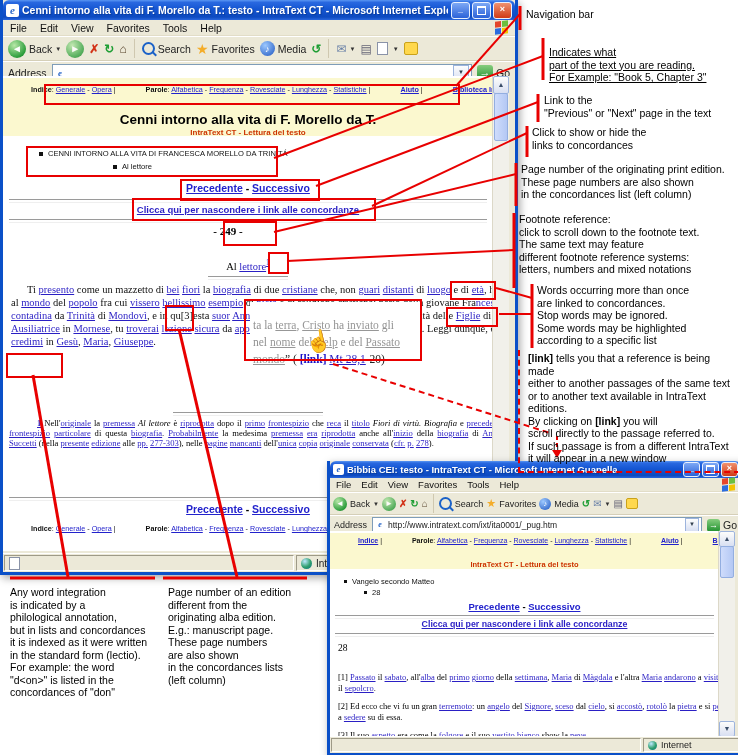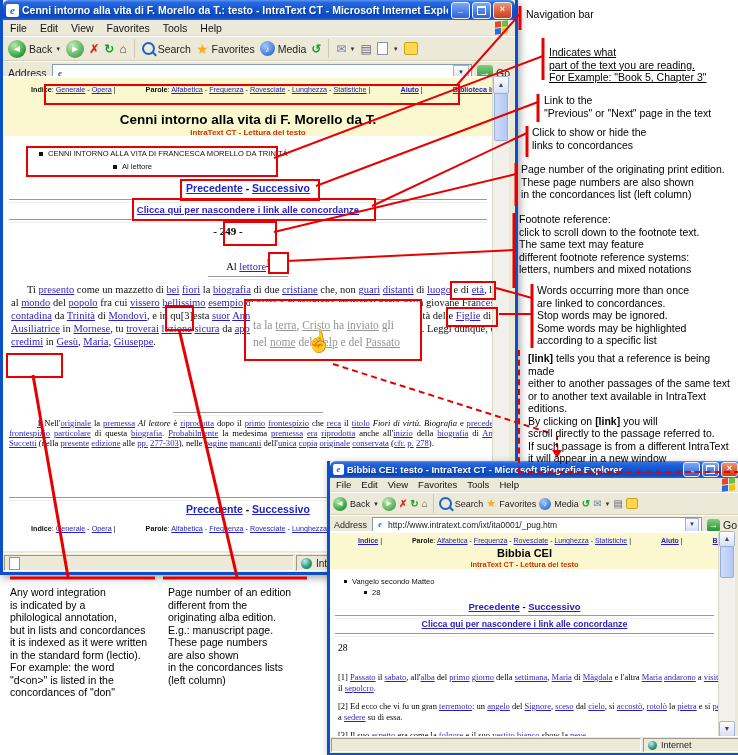--- a/index.html
+++ b/index.html
@@ -213,20 +213,21 @@
 
     <div class="pline" style="top:207px;text-indent:16px;"><span>Ti </span><span class="lk">presento</span><span> come un mazzetto di </span><span class="lk">bei</span><span> </span><span class="lk">fiori</span><span> la </span><span class="lk">biografia</span><span> di due </span><span class="lk">cristiane</span><span> che, non </span><span class="lk">guari</span><span> </span><span class="lk">distanti</span><span> di </span><span class="lk">luogo</span><span> e di </span><span class="lk">età</span><span>, hanno </span></div>
     <div class="pline" style="top:220px;"><span>al </span><span class="lk">mondo</span><span> del </span><span class="lk">popolo</span><span> fra cui </span><span class="lk">vissero</span><span> </span><span class="lk">bellissimo</span><span> </span><span class="lk">esempio</span><span> di </span><span class="lk">pietà</span><span> e di religione cristiana; parlo della giovane Fra</span><span class="lk">ncesca</span></div>
     <div class="pline" style="top:233px;"><span class="lk">contadina</span><span> da </span><span class="lk">Trinità</span><span> di </span><span class="lk">Mondovì</span><span>, e in qu</span><span>[3]</span><span>esta </span><span class="lk">suor</span><span> </span><span class="lk">Anna</span><span> </span><span class="lk">Succ</span><span>etti, maestra e madre della comunit</span><span>à delle </span><span class="lk">Figlie</span><span> di </span><span class="lk">Maria</span></div>
     <div class="pline" style="top:246px;"><span class="lk">Ausiliatrice</span><span> in </span><span class="lk">Mornese</span><span>, tu </span><span class="lk">troverai</span><span> </span><span class="lk">lezione</span><span> </span><span class="lk">sicura</span><span> da </span><span class="lk">apprendere</span><span> e da imitare nella vita quotidiana. Leggi dunqu</span><span>e, caro </span></div>
     <div class="pline pleft" style="top:259px;"><span class="lk">credimi</span><span> in </span><span class="lk">Gesù</span><span>, </span><span class="lk">Maria</span><span>, </span><span class="lk">Giuseppe</span><span>.</span></div>
 
     <div class="popup" style="left:247px;top:226px;width:166px;height:51px;">
       <div><span>ta la </span><span class="glk">terra</span><span>, </span><span class="glk">Cristo</span><span> ha </span><span class="glk">inviato</span><span> gli</span></div>
       <div><span>nel </span><span class="glk">nome</span><span> del </span><span class="glk">Help</span><span> e del </span><span class="glk">Passato</span></div>
+      <div><span class="glk">mondo</span><span class="dk">” ( </span><span class="klk">[link]</span><span class="dk"> </span><span class="lk">Mt 28,1</span><span class="dk">-20)</span></div>
     </div>
 
     <div class="hr" style="left:170px;width:150px;top:336px;"></div>
     <div class="serif" style="position:absolute;left:6px;right:8px;top:342px;font-size:8.6px;line-height:10px;text-align:justify;"><span class="lk bb">1</span><span> Nell'</span><span class="lk">originale</span><span> la </span><span class="lk">premessa</span><span> </span><span class="ii">Al lettore</span><span> è </span><span class="lk">riprodotta</span><span> dopo il </span><span class="lk">primo</span><span> </span><span class="lk">frontespizio</span><span> che </span><span class="lk">reca</span><span> il </span><span class="lk">titolo</span><span> </span><span class="ii">Fiori di virtù. Biografia</span><span> e </span><span class="lk">precede</span><span> il </span><span class="lk">frontespizio</span><span> </span><span class="lk">particolare</span><span> di questa </span><span class="lk">biografia</span><span>. </span><span class="lk">Probabilmente</span><span> la medesima </span><span class="lk">premessa</span><span> </span><span class="lk">era</span><span> </span><span class="lk">riprodotta</span><span> anche all'</span><span class="lk">inizio</span><span> della </span><span class="lk">biografia</span><span> di </span><span class="lk">Anna</span><span> </span><span class="lk">Succetti</span><span> (nella </span><span class="lk">presente</span><span> </span><span class="lk">edizione</span><span> alle </span><span class="lk">pp.</span><span> </span><span class="lk">277-303</span><span>), nelle </span><span class="lk">pagine</span><span> </span><span class="lk">mancanti</span><span> dell'</span><span class="lk">unica</span><span> </span><span class="lk">copia</span><span> </span><span class="lk">originale</span><span> </span><span class="lk">conservata</span><span> (</span><span class="lk">cfr.</span><span> </span><span class="lk">p.</span><span> </span><span class="lk">278</span><span>).</span></div>
 
     <div class="hr" style="left:6px;width:478px;top:421px;"></div>
     <div class="ctr prevnext" style="top:427px;width:490px;">
       <span class="lk">Precedente</span>
       <span> <span>-</span> </span>
       <span class="lk">Successivo</span>
@@ -247,21 +248,21 @@
     <span class="spane" style="flex:1;">
       <span class="globe"></span>
       <span>Internet</span>
     </span>
   </div>
 </div>
 
 <div class="win" style="left:327px;top:461px;width:411px;height:292px;z-index:10;">
   <div class="tbar" style="height:17px;">
     <span class="tico" style="width:11px;height:11px;font-size:9px;line-height:11px;">e</span>
-    <span class="ttext" style="font-size:9.5px;">Bibbia CEI: testo - IntraText CT - Microsoft Biografia Explorer</span>
+    <span class="ttext" style="font-size:9.5px;">Bibbia CEI: testo - IntraText CT - Microsoft Internet Guanella</span>
     <span class="tbtns">
       <span class="tbtn" style="width:15px;height:13px;line-height:11px;">_</span>
       <span class="tbtn" style="width:15px;height:13px;"><span class="rest" style="margin-top:2px;"></span></span>
       <span class="tbtn cl" style="width:15px;height:13px;line-height:11px;">×</span>
     </span>
   </div>
   <div class="menubar small">
     <span style="display:flex;gap:10px;">
         <span class="mi">File</span>
         <span class="mi">Edit</span>
@@ -317,21 +318,20 @@
     </span>
     <span class="gobtn">
         <span class="goi">→</span>
         <span>Go</span>
       </span>
   </div>
 
   <div class="page" style="left:0;top:70px;width:405px;height:206px;">
     <div class="band" style="top:2px;width:389px;height:36px;"></div>
     <div class="ctr navline" style="top:6px;width:389px;font-size:7px;"><span class="lk bb">Indice</span><span> | </span><span class="bb">Parole</span><span>: </span><span class="lk">Alfabetica</span><span> - </span><span class="lk">Frequenza</span><span> - </span><span class="lk">Rovesciate</span><span> - </span><span class="lk">Lunghezza</span><span> - </span><span class="lk">Statistiche</span><span> | </span><span class="lk bb">Aiuto</span><span> | </span><span class="lk bb">Biblioteca IntraText</span></div>
-    <div class="ctr" style="top:16px;width:389px;font-size:11px;font-weight:bold;">Bibbia CEI</div>
     <div class="ctr" style="top:29px;width:389px;font-size:7.5px;font-weight:bold;color:#cc3300;">IntraText CT - Lettura del testo</div>
 
     <div class="toc" style="left:14px;top:46px;font-size:7.5px;"><span class="bullet" style="width:3px;height:3px;"></span><span>Vangelo secondo Matteo</span></div>
     <div class="toc" style="left:34px;top:57px;font-size:7.5px;"><span class="bullet" style="width:3px;height:3px;"></span><span>28</span></div>
 
     <div class="ctr prevnext" style="top:70px;width:389px;font-size:9.5px;">
       <span class="lk">Precedente</span>
       <span> <span>-</span> </span>
       <span class="lk">Successivo</span>
     </div>

